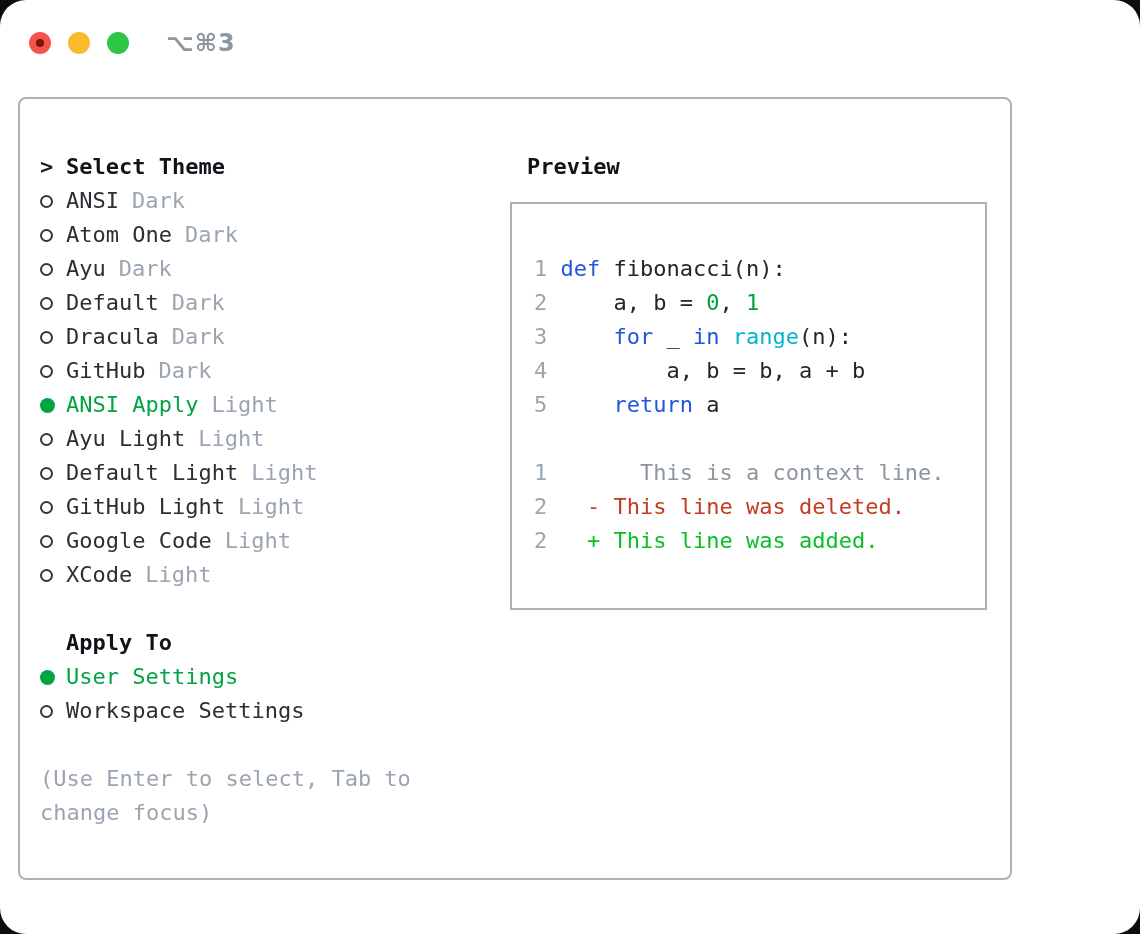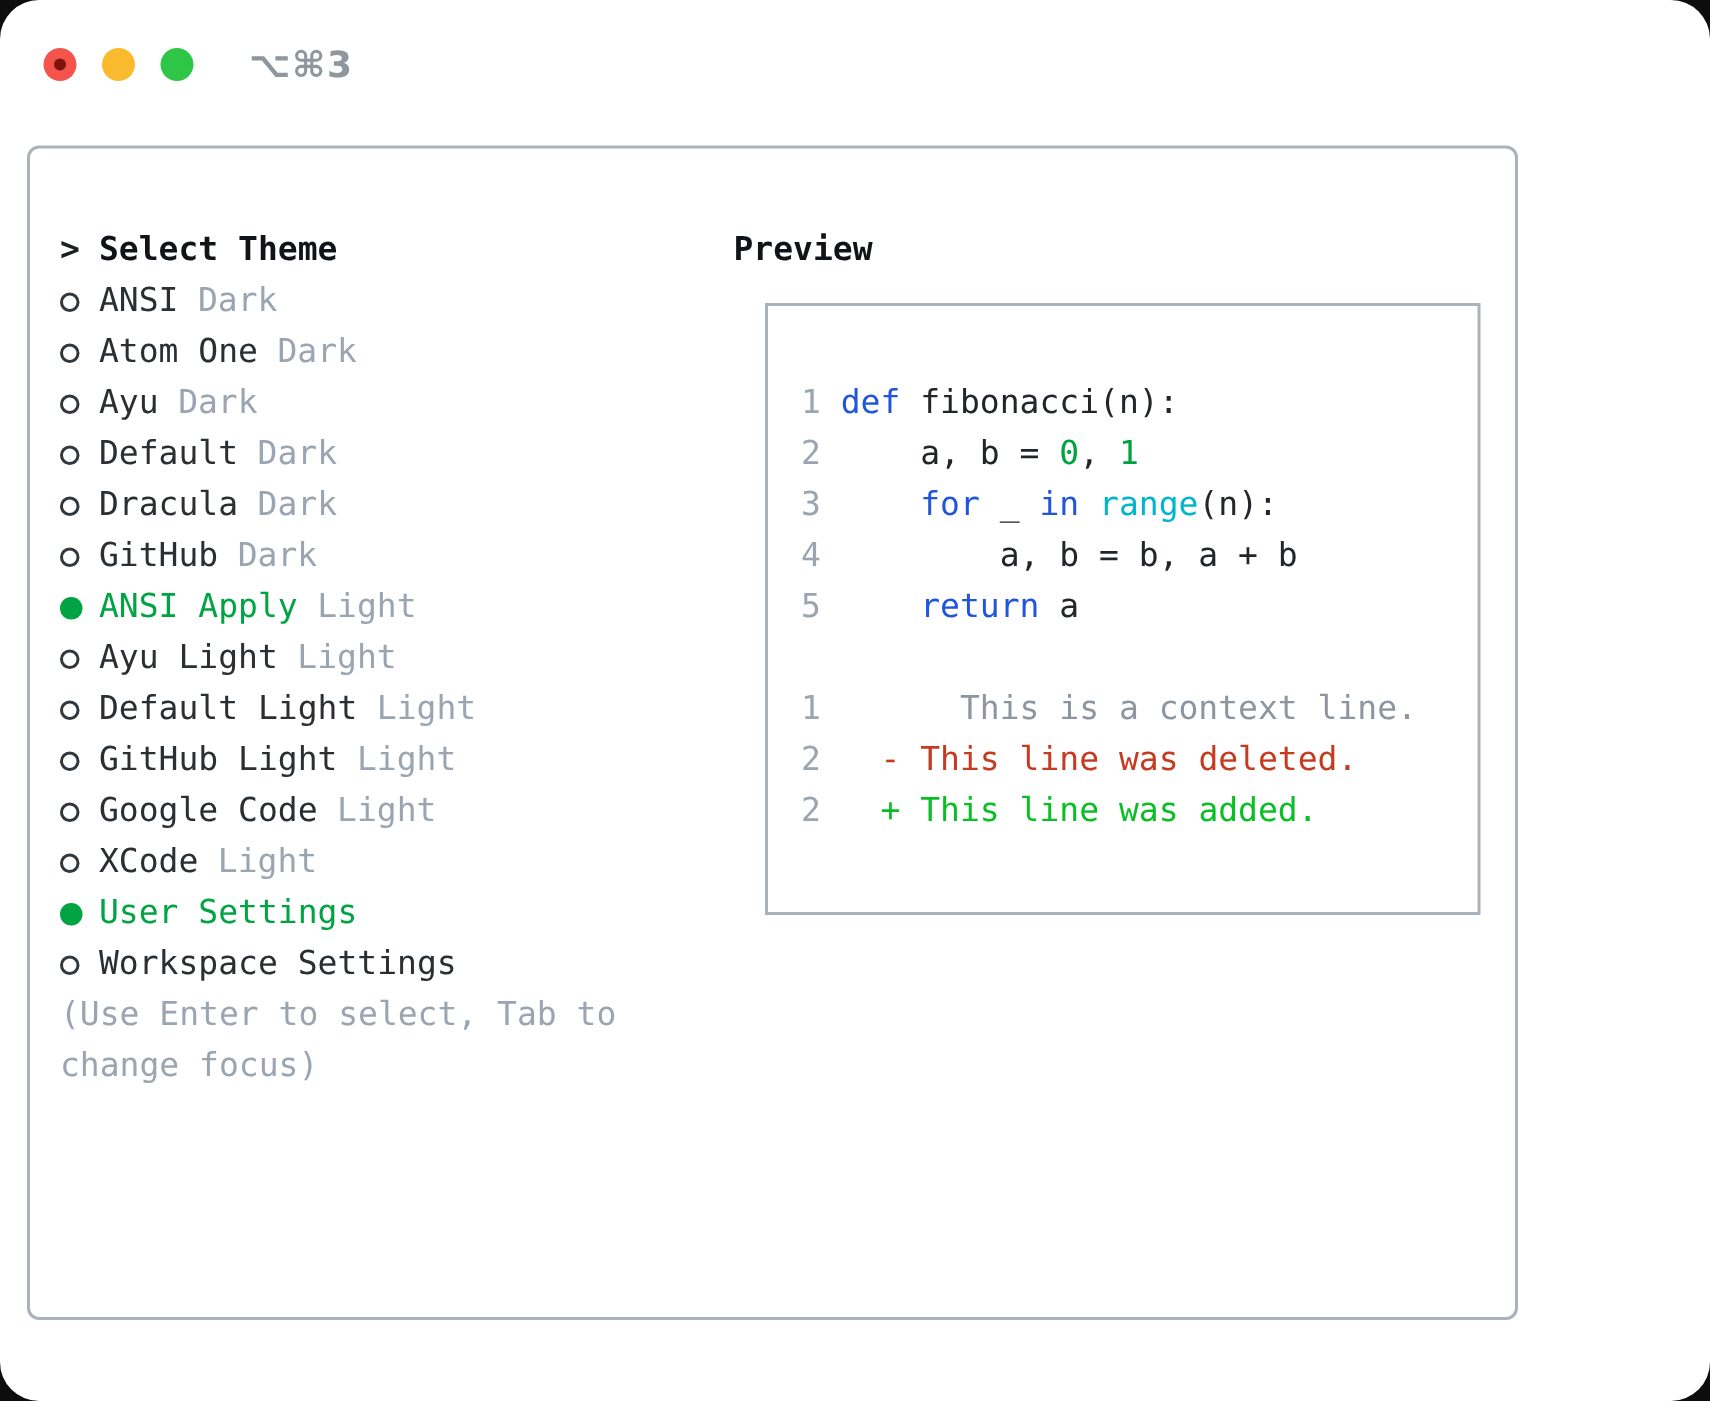--- a/index.html
+++ b/index.html
@@ -25,23 +25,23 @@
   .row{display:flex;align-items:center;height:34px;}
   .marker{width:26px;flex:none;display:flex;align-items:center;}
   .prompt{font-weight:bold;color:#1c2024;}
   .hdr{font-weight:bold;color:#101418;}
   .dot{width:13px;height:13px;border:2px solid #30373d;border-radius:50%;box-sizing:border-box;}
   .dot.filled{width:15px;height:15px;border:none;background:#00a443;}
   .name{color:#2a2f34;white-space:pre;}
   .name.sel{color:#00a443;}
   .tag{color:#9aa5b1;margin-left:13px;white-space:pre;}
   .apply-header{margin-top:34px;}
-  .hint{color:#9aa5b1;width:420px;}
+  .hint{margin-top:34px;color:#9aa5b1;width:420px;}
   
-  .preview-label{position:absolute;left:469px;top:51px;font-weight:bold;color:#101418;}
+  .preview-label{position:absolute;left:507px;top:51px;font-weight:bold;color:#101418;}
   .preview-box{position:absolute;left:490px;top:103px;width:477px;height:408px;
     border:2px solid #aab3bc;box-sizing:border-box;padding:48px 0 4px 22px;overflow:hidden;background:#fff;}
   .codeline{height:34px;white-space:pre;}
   .ln{color:#9aa5b1;}
   .kw{color:#2155dd;}
   .fn{color:#00b6cc;}
   .num{color:#00a33e;}
   .pl{color:#22262b;}
   .ctx{color:#8d969f;}
   .del{color:#c43b1f;}
@@ -150,20 +150,24 @@
           </div>
           <div class="row">
             <span class="marker">
               <span class="dot"></span>
             </span>
             <span class="name">XCode</span>
             <span class="tag">Light</span>
           </div>
         </div>
 
+      <div class="row apply-header">
+        <span class="marker"></span>
+        <span class="hdr">Apply To</span>
+      </div>
 
       <div id="apply-list">
           <div class="row">
             <span class="marker">
               <span class="dot filled"></span>
             </span>
             <span class="name sel">User Settings</span>
           </div>
           <div class="row">
             <span class="marker">

